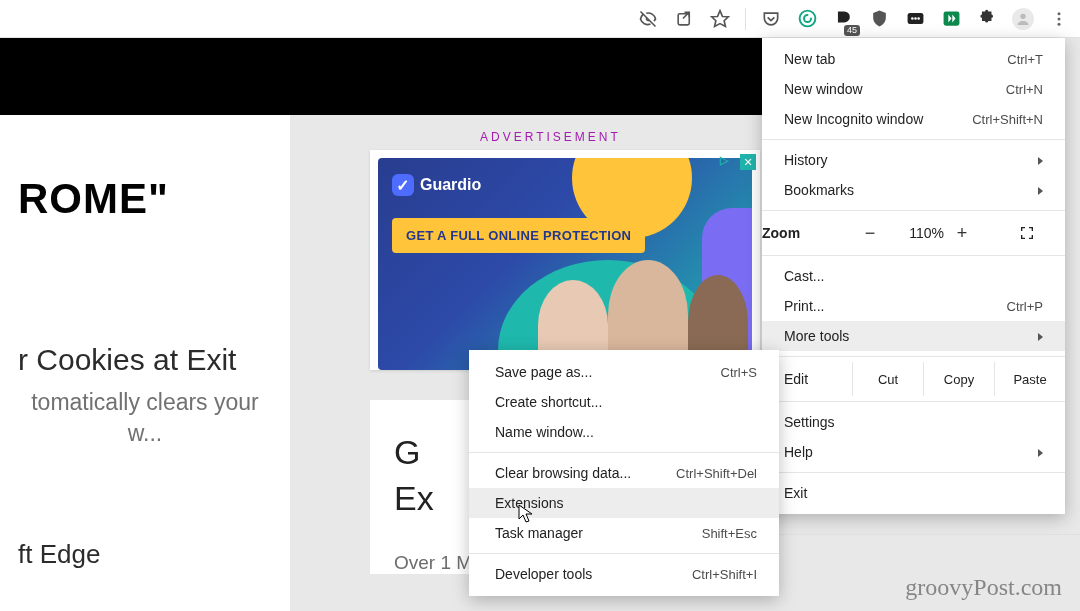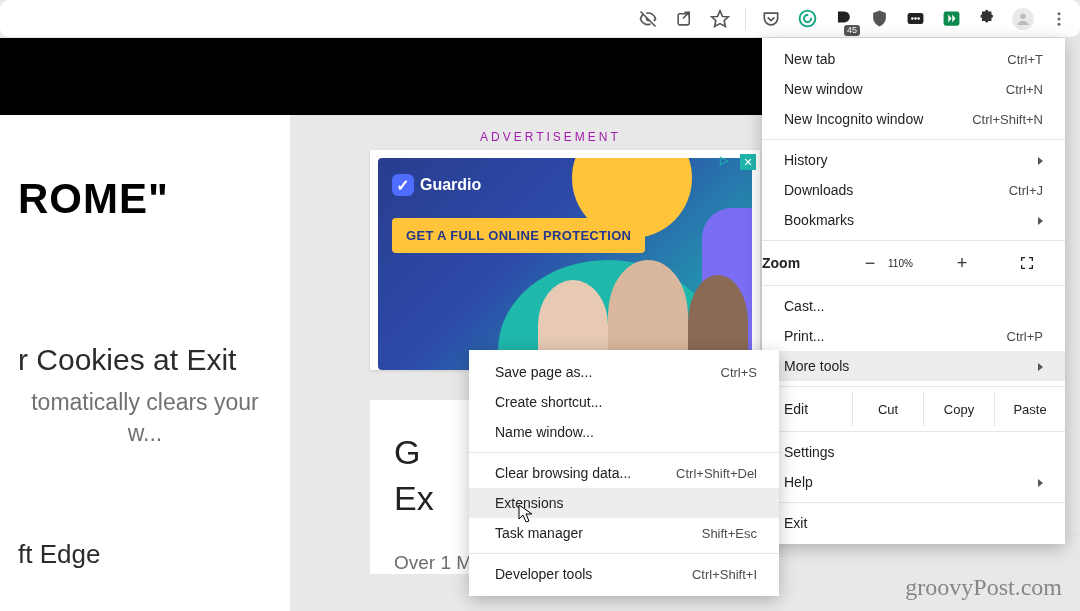--- a/index.html
+++ b/index.html
@@ -1,19 +1,19 @@
 <!DOCTYPE html>
 <html><head>
 <meta charset="utf-8">
 <style>
   * { box-sizing: border-box; font-family: "Segoe UI", Arial, sans-serif; }
   body { margin:0; width:1080px; height:611px; background:#e8e8e8; overflow:hidden; position:relative; }
 
   
-  .toolbar { height:38px; background:#fff; display:flex; align-items:center; justify-content:flex-end; padding:0 8px; gap:10px; border-bottom:1px solid #e3e3e3;border-radius:9px;}
+  .toolbar { height:38px; background:#fff; display:flex; align-items:center; justify-content:flex-end; padding:0 8px; gap:10px; border-bottom:1px solid #e3e3e3;}
   .toolbar .icon-btn { width:26px; height:26px; display:flex; align-items:center; justify-content:center; color:#555; position:relative;}
   .toolbar .sep { width:1px; height:22px; background:#e0e0e0; margin:0 2px;}
   .badge { position:absolute; bottom:-4px; right:-4px; background:#555; color:#fff; font-size:9px; padding:1px 3px; border-radius:3px; line-height:1;}
   .avatar-circle { width:22px; height:22px; border-radius:50%; background:#e9e9e9; display:flex; align-items:center; justify-content:center;}
   svg { display:block; }
 
   
   .black-band { position:absolute; top:38px; left:0; width:770px; height:77px; background:#000;}
   .page-left { position:absolute; top:115px; left:0; width:290px; height:496px; background:#fff; padding:20px 18px;}
   .page-left .big { font-weight:700; font-size:42px; letter-spacing:1px; font-family:Arial,sans-serif; color:#020202; margin-top:40px;}
@@ -42,21 +42,21 @@
   .menu-main { position:absolute; top:38px; right:15px; width:303px; background:#fff; box-shadow:0 4px 16px rgba(0,0,0,.25); font-size:14px; color:#222; padding:6px 0;}
   .mi { display:flex; align-items:center; height:30px; padding:0 22px; justify-content:space-between;}
   .mi .l { }
   .mi .shortcut { color:#4c4c4c; font-size:13px;}
   .mi:hover, .mi.hi { background:#ededed;}
   .msep { height:1px; background:#e5e5e5; margin:5px 0;}
   .arrow-r::after { content:""; border-left:5px solid #555; border-top:4px solid transparent; border-bottom:4px solid transparent; display:inline-block;}
   .zoom-row { display:flex; align-items:center; height:34px;}
   .zoom-row .lbl{ width:90px; font-weight:bold;}
   .zoom-row .zbtn { flex:0 0 36px; text-align:center; color:#333; font-size:18px;}
-  .zoom-row .val { flex:0 0 56px; text-align:left; font-size:10px;}
+  .zoom-row .val { flex:0 0 56px; text-align:right; font-size:14px;}
   .zoom-row .full { flex:0 0 46px; text-align:center;}
   .edit-row { display:flex; height:34px;}
   .edit-row .lbl { width:90px; padding-left:22px; display:flex; align-items:center;}
   .edit-row .eb { flex:1; border-left:1px solid #e5e5e5; display:flex; align-items:center; justify-content:center; font-size:13px;}
 
   
   .menu-sub { position:absolute; top:350px; right:301px; width:310px; background:#fff; box-shadow:0 4px 16px rgba(0,0,0,.25); font-size:14px; color:#222; padding:7px 0;}
   .menu-sub .mi { padding:0 22px 0 26px;}
 
   .cursor { position:absolute; width:16px; height:20px; pointer-events:none;}
@@ -196,24 +196,20 @@
   <div class="mi">
       <span class="l">New Incognito window</span>
       <span class="shortcut">Ctrl+Shift+N</span>
     </div>
   <div class="msep"></div>
   <div class="mi">
       <span class="l">History</span>
       <span class="arrow-r"></span>
     </div>
   <div class="mi">
-      <span class="l">Downloads</span>
-      <span class="shortcut">Ctrl+J</span>
-    </div>
-  <div class="mi">
       <span class="l">Bookmarks</span>
       <span class="arrow-r"></span>
     </div>
   <div class="msep"></div>
   <div class="zoom-row">
     <span class="lbl">Zoom</span>
     <span class="zbtn">−</span>
     <span class="val">110%</span>
     <span class="zbtn">+</span>
     <span style="flex:1"></span>

